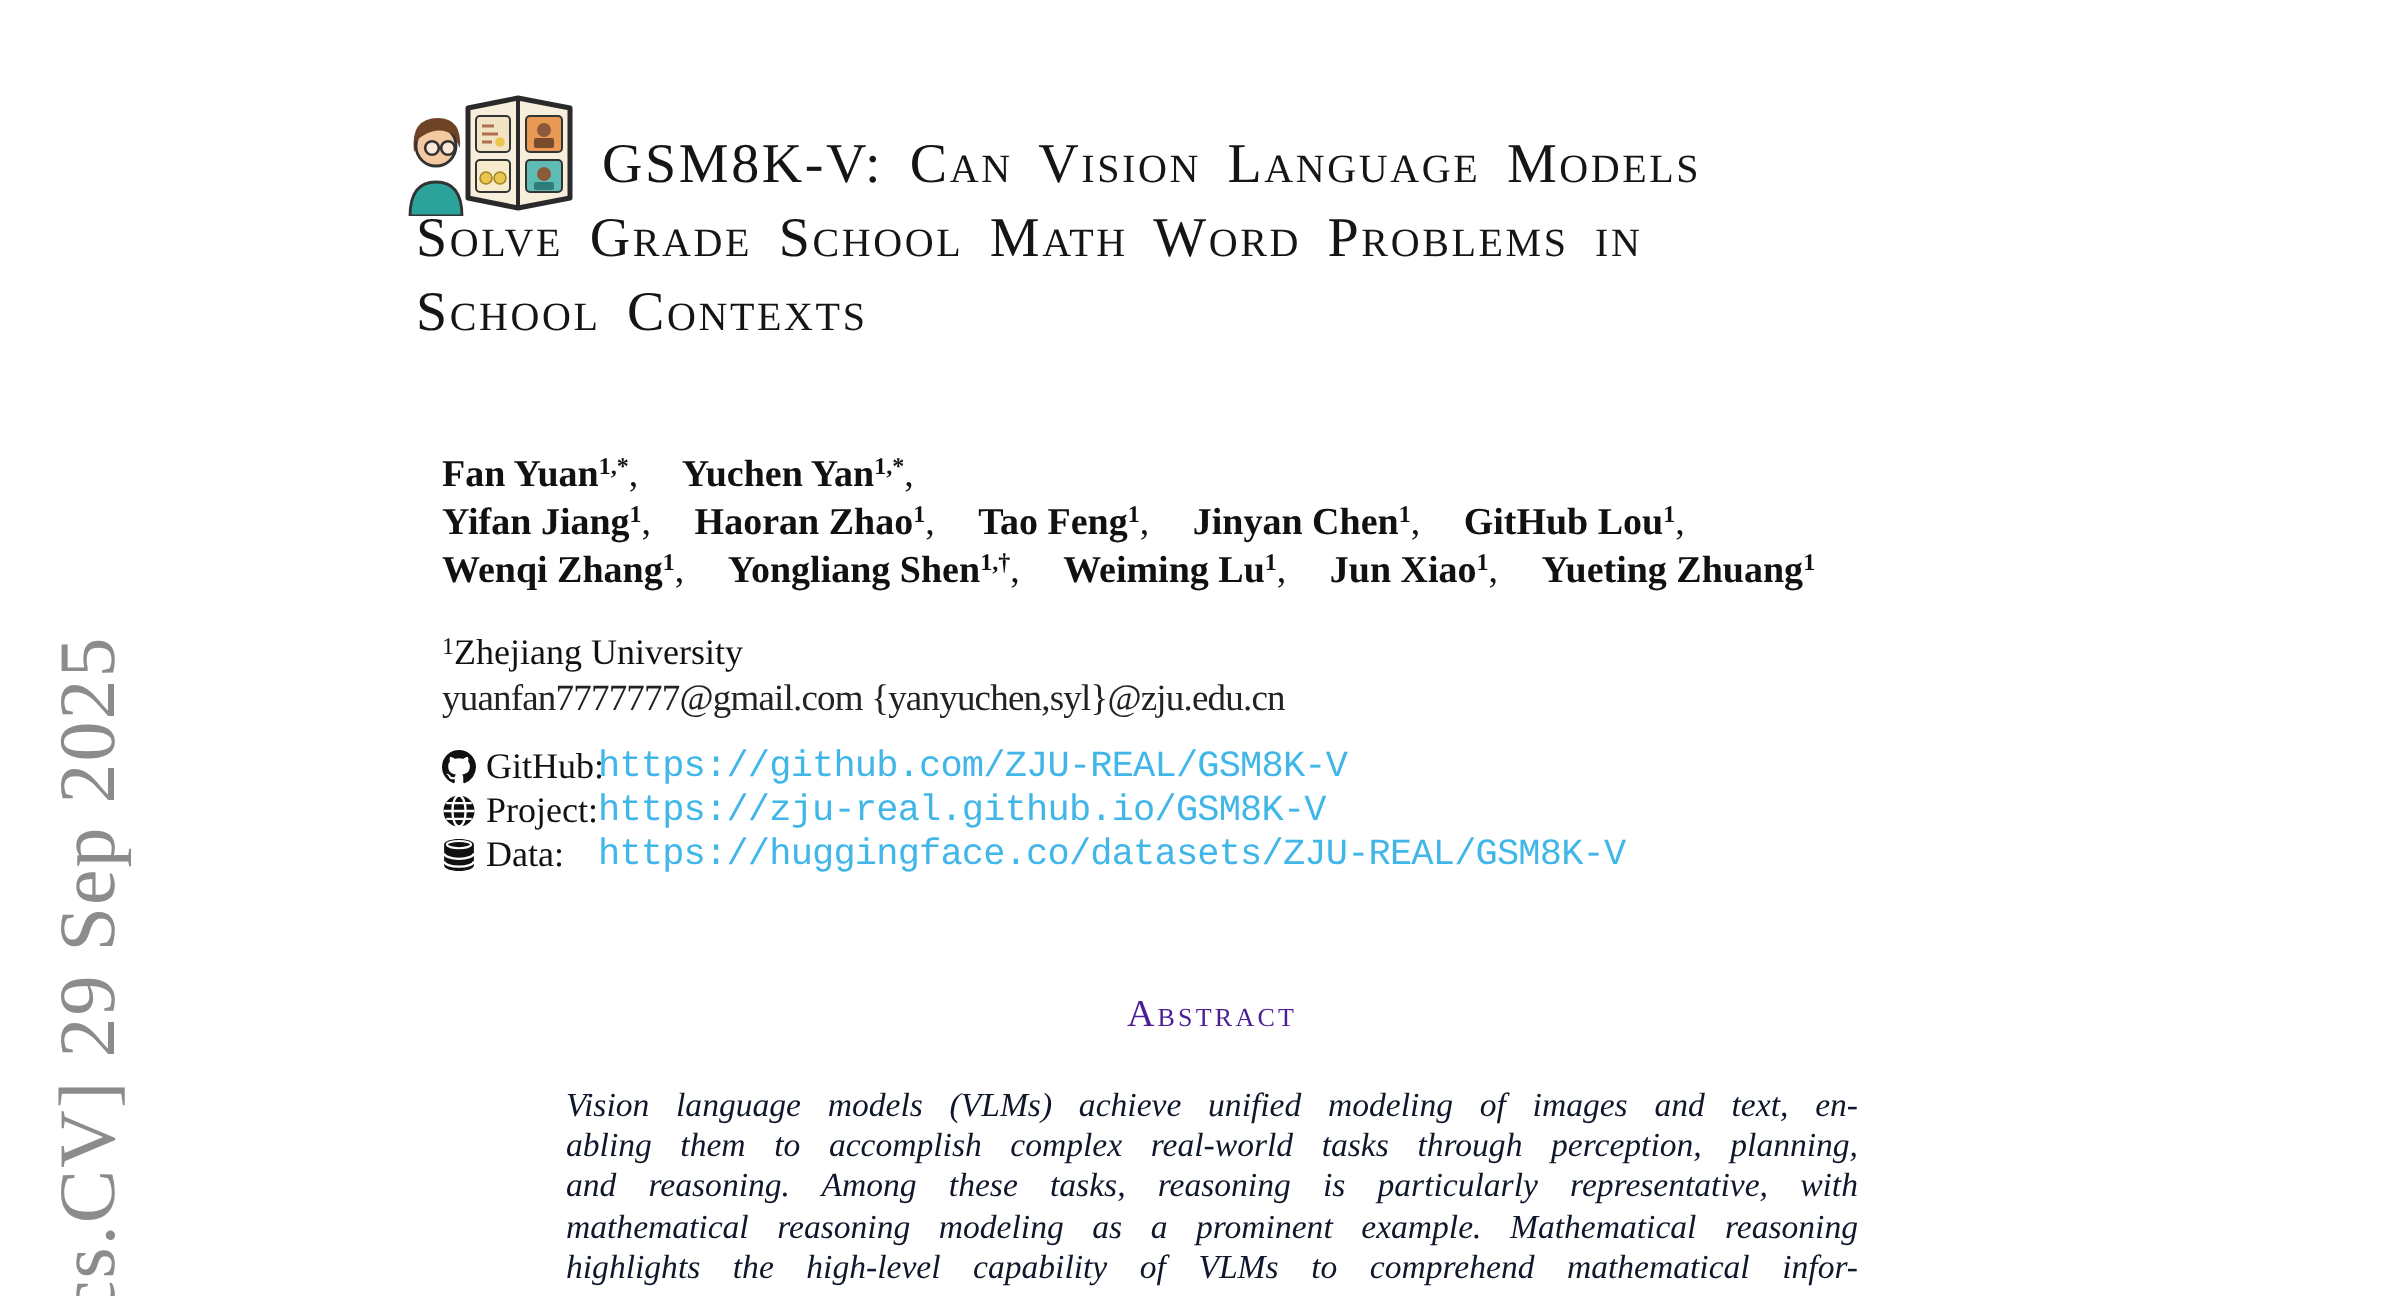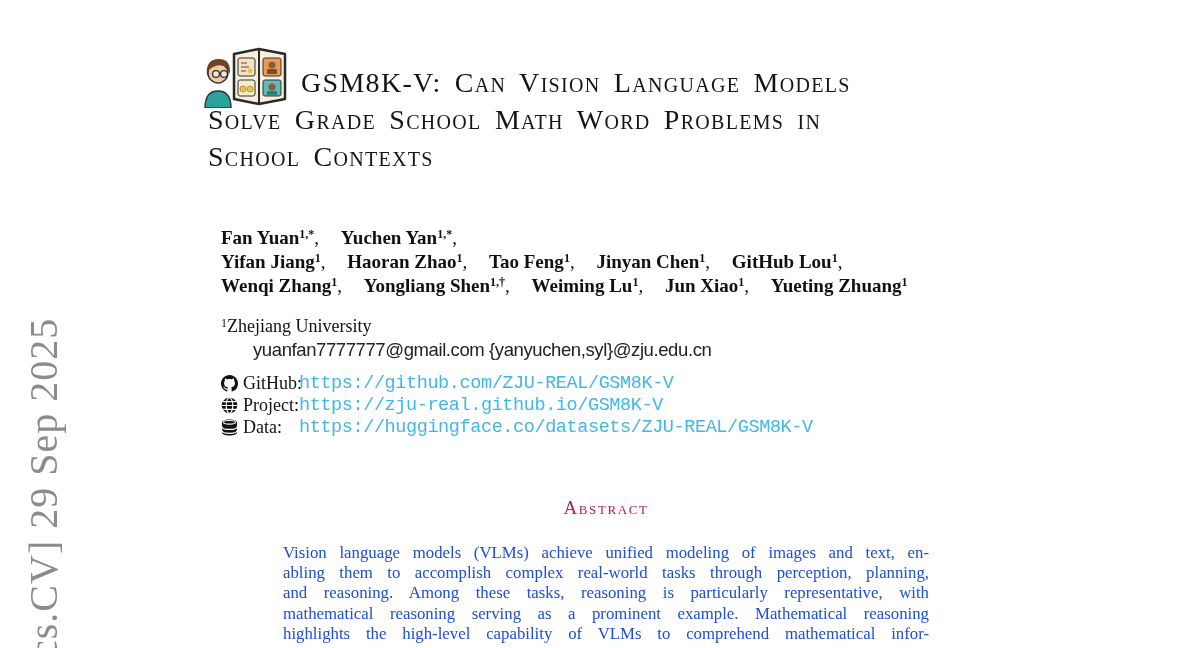--- a/index.html
+++ b/index.html
@@ -49,26 +49,25 @@
 
   
   .authors { position: absolute; left: 221px; top: 226px; }
   .author-line { font-size: 19px; line-height: 24px; white-space: nowrap; }
   .a-name { font-weight: bold; }
   .a-sup { font-size: 12px; font-weight: bold; vertical-align: 6px; line-height: 0; }
   .a-sep { margin-right: 17px; }
   .affil { font-size: 18px; line-height: 24px; margin-top: 16px; }
   .affil sup { font-size: 12px; vertical-align: 5px; line-height: 0; }
   .emails {
-    font-family: Liberation Sans, sans-serif;
+    font-family: Liberation Serif, serif;
     font-size: 18.5px;
     line-height: 24px;
     letter-spacing: -0.4px;
     color: #222222;
-    margin-left: 32px;
   }
 
   
   .links { position: absolute; left: 221px; top: 372px; }
   .link-row { display: flex; align-items: center; height: 22px; }
   .link-icon { width: 17px; height: 17px; margin-right: 5px; display: inline-flex; flex: none; }
   .link-icon svg { width: 100%; height: 100%; }
   .link-label { font-size: 18px; width: 56px; color: #111; flex: none; }
   .link-url {
     font-family: "Liberation Mono", monospace;
@@ -81,30 +80,31 @@
     text-align: center;
   }
 
   
   .abstract { position: absolute; left: 283px; top: 497px; width: 646px; }
   .abstract-heading {
     text-align: center;
     font-variant: small-caps;
     font-size: 19px;
     letter-spacing: 1.6px;
-    color: #be185d;
+    color: #4c1d95;
     margin-bottom: 24px;
   }
   .abstract-line {
     font-size: 16.8px;
     line-height: 20.2px;
     text-align: justify;
     text-align-last: justify;
-    color: #1d4ed8;
+    color: #0f172a;
     white-space: normal;
+    font-style: italic;
   }
 </style>
 </head>
 <body>
 
 <div class="stamp">
   <span>cs.CV] 29 Sep 2025</span>
 </div>
 
 <div class="title-block">
@@ -198,16 +198,16 @@
     <a class="link-url">https://huggingface.co/datasets/ZJU-REAL/GSM8K-V</a>
   </div>
 </div>
 
 <div class="abstract">
   <div class="abstract-heading">Abstract</div>
   <div class="abstract-body">
     <div class="abstract-line">Vision language models (VLMs) achieve unified modeling of images and text, en-</div>
     <div class="abstract-line">abling them to accomplish complex real-world tasks through perception, planning,</div>
     <div class="abstract-line">and reasoning. Among these tasks, reasoning is particularly representative, with</div>
-    <div class="abstract-line">mathematical reasoning serving as a prominent example. Mathematical reasoning</div>
+    <div class="abstract-line">mathematical reasoning modeling as a prominent example. Mathematical reasoning</div>
     <div class="abstract-line">highlights the high-level capability of VLMs to comprehend mathematical infor-</div>
   </div>
 </div>
 
 </body></html>

